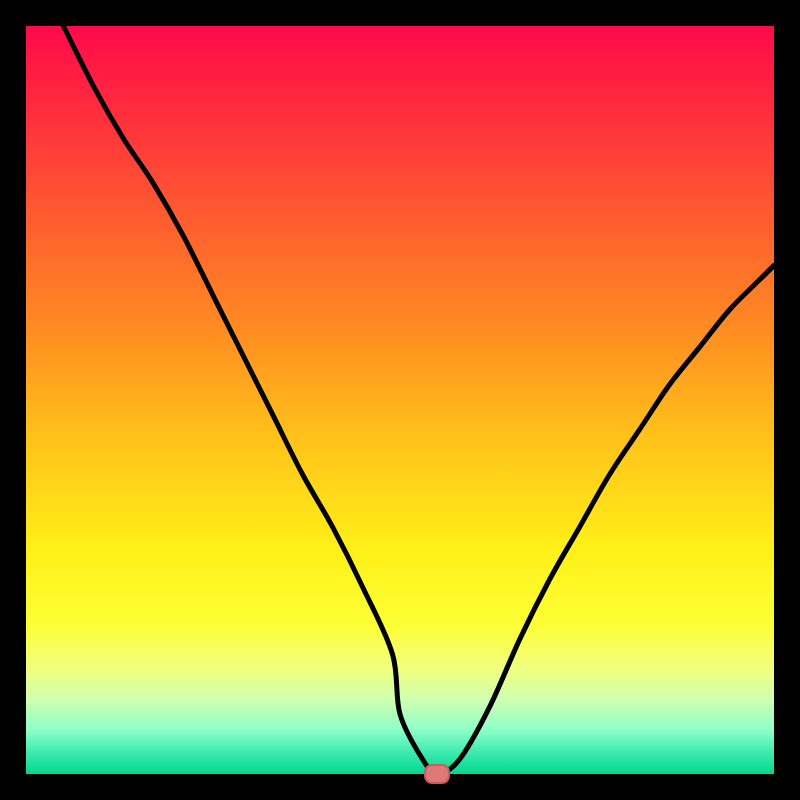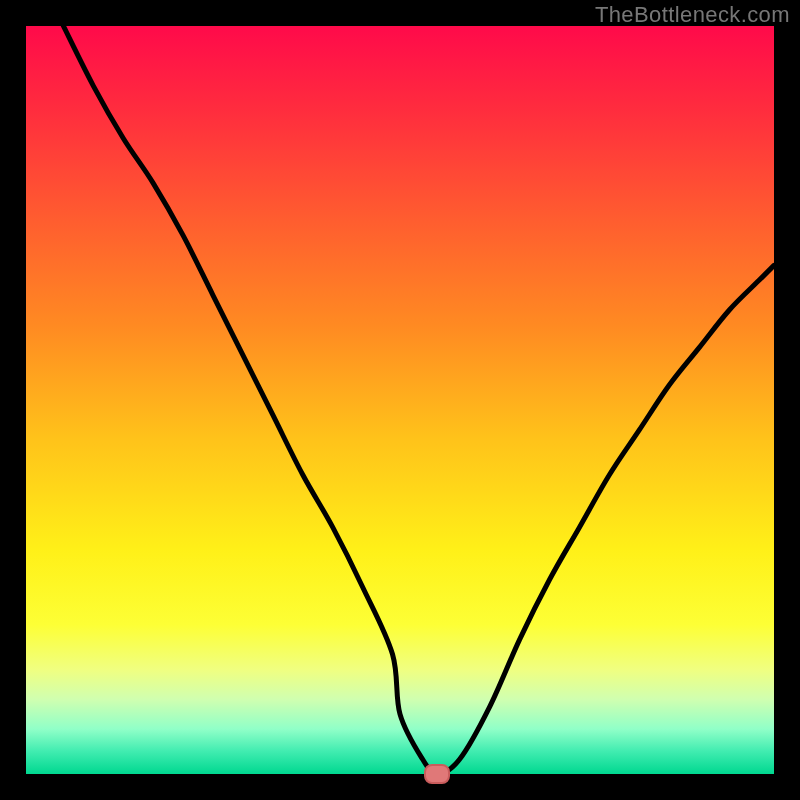--- a/index.html
+++ b/index.html
@@ -46,21 +46,20 @@
     background: #e07878;
     border: 2px solid #c95c5c;
     transform: translate(-50%, -50%);
     z-index: 4;
   }
 </style>
 </head>
 <body>
 
 <div class="frame">
-  <div class="watermark">TheBottleneck.com</div>
 
   <div class="plot-area">
     <svg id="chart-svg" viewBox="0 0 748 748" preserveAspectRatio="none">
       <defs>
         <linearGradient id="bg-grad" x1="0" y1="0" x2="0" y2="1">
             <stop offset="0%" stop-color="#ff0a4a"></stop>
             <stop offset="12%" stop-color="#ff2f3d"></stop>
             <stop offset="25%" stop-color="#ff5a30"></stop>
             <stop offset="40%" stop-color="#ff8a22"></stop>
             <stop offset="55.00000000000001%" stop-color="#ffc21a"></stop>

